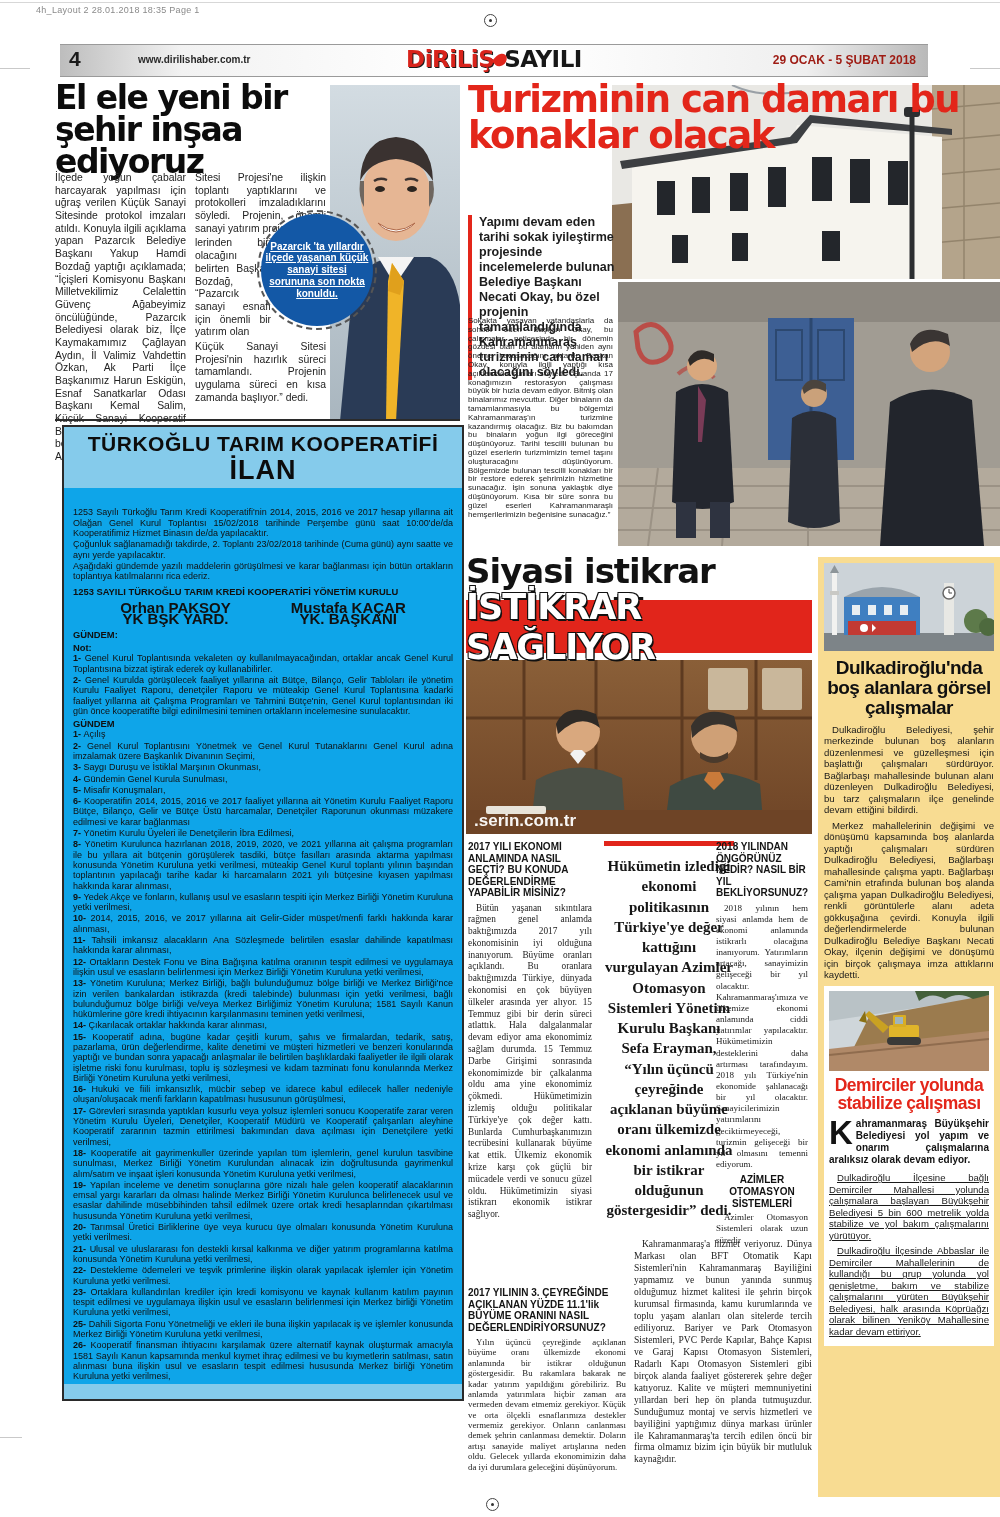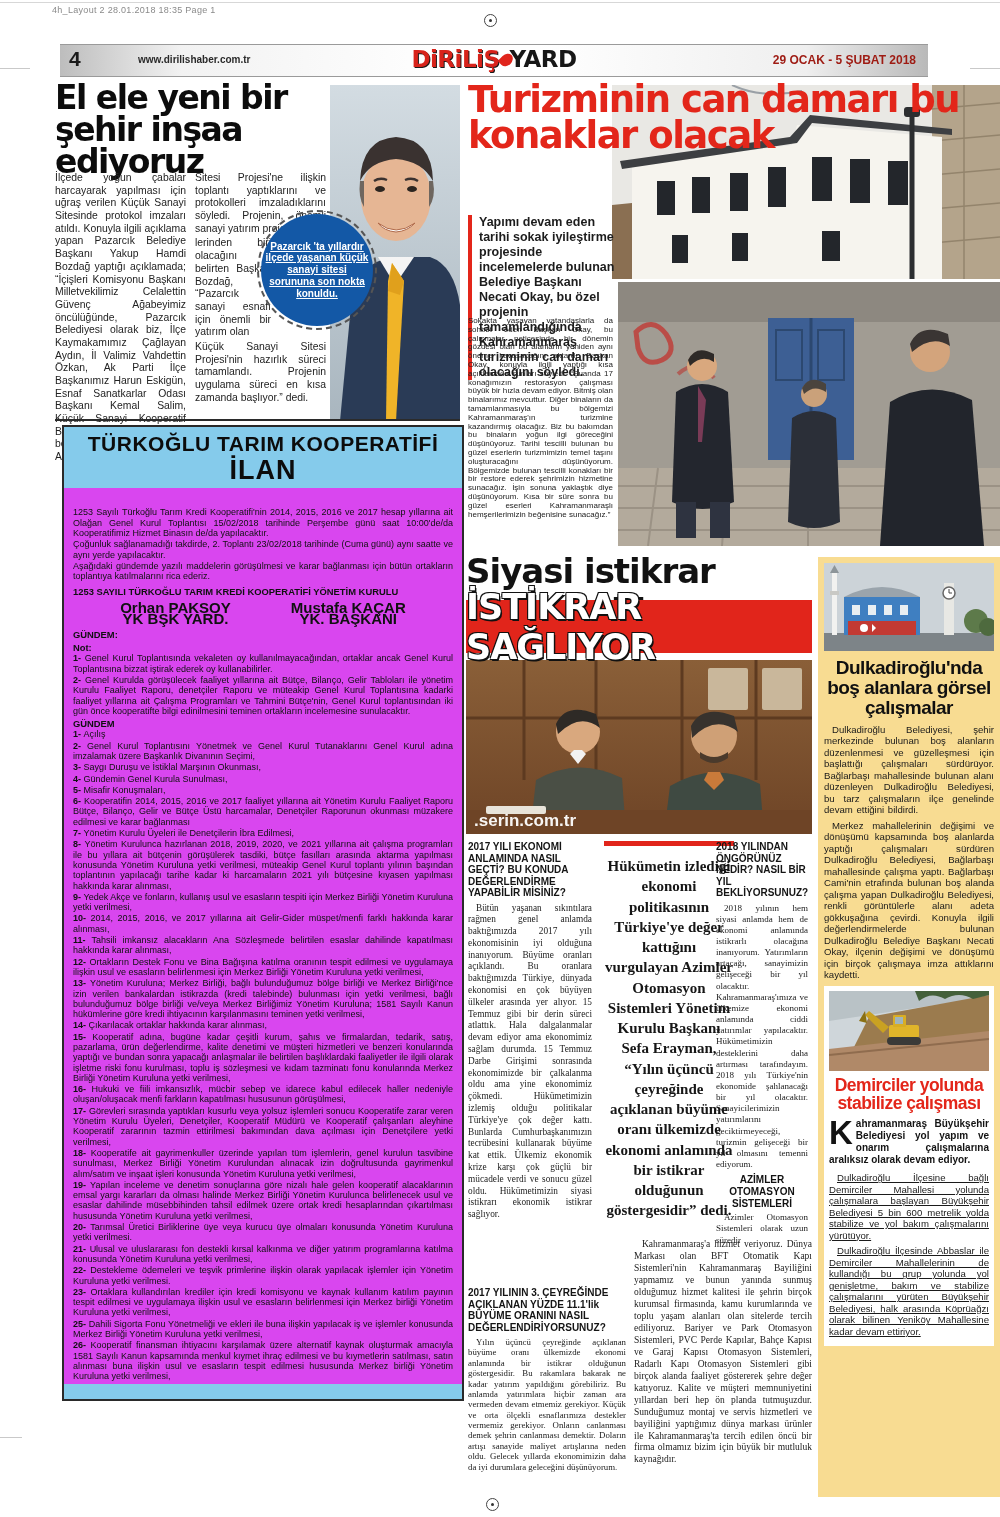--- a/index.html
+++ b/index.html
@@ -1,20 +1,20 @@
 <!DOCTYPE html>
 <html><head>
 <meta charset="utf-8">
 <style>
   html,body{margin:0;padding:0;background:#e9e9e9;}
   .page{position:relative;width:1000px;height:1517px;background:#fff;overflow:hidden;
         font-family:"Liberation Sans",sans-serif;color:#111;}
   .abs{position:absolute;}
   
-  .print-header{left:52px;top:5px;font-size:9px;color:#8a8a8a;letter-spacing:.3px;}
+  .print-header{left:36px;top:5px;font-size:9px;color:#8a8a8a;letter-spacing:.3px;}
   .topline{left:0;top:2px;width:1000px;height:1px;background:#d7d7d7;}
   .cropline{background:#c9c9c9;height:1px;}
   .regmark{width:11px;height:11px;border:1.2px solid #444;border-radius:50%;display:flex;align-items:center;justify-content:center;background:#fff;}
   .regmark .dot{width:3px;height:3px;border-radius:50%;background:#333;}
   
   .hbar{left:60px;top:44px;width:868px;height:31px;border-top:1px solid #9a9a9a;border-bottom:1px solid #9a9a9a;
         background:linear-gradient(90deg,#bdbdbd 0%,#f2f2f2 14%,#ffffff 45%,#ffffff 55%,#efefef 86%,#b9b9b9 100%);
         display:flex;align-items:center;}
   .pagenum{position:absolute;left:9px;top:2px;font-size:21px;font-weight:bold;color:#1a1a1a;}
   .siteurl{position:absolute;left:78px;top:9px;font-size:10px;font-weight:bold;color:#2a2a2a;}
@@ -29,21 +29,21 @@
                font-size:33px;line-height:.97;letter-spacing:-1.5px;color:#0c0c0c;}
   .a1-cols{left:55px;top:172px;width:272px;height:248px;display:flex;gap:9px;}
   .a1-col{width:131px;font-size:10.4px;line-height:1.22;text-align:justify;color:#222;}
   .a1-col .seg{margin:0 0 2px 0;}
   .a1-col .narrow{width:76px;}
   .callout{left:261px;top:214px;width:112px;height:112px;border-radius:50%;background:#1358a6;outline:2px dashed #555;outline-offset:2px;
            display:flex;align-items:center;justify-content:center;text-align:center;z-index:6;}
   .callout span{color:#fff;font-size:10px;font-weight:bold;line-height:1.18;text-decoration:underline;padding:4px;}
   .a1-rule{left:55px;top:419px;width:405px;height:2px;background:#2b2b2b;}
   
-  .ilan{left:62px;top:425px;width:398px;height:972px;border:2px solid #2a2a2a;background:#d946ef;overflow:hidden;}
+  .ilan{left:62px;top:425px;width:398px;height:972px;border:2px solid #2a2a2a;background:#0ea5e9;overflow:hidden;}
   .ilan-head{background:#85cbeb;text-align:center;padding:5px 4px 4px 4px;color:#0c0c0c;}
   .ilan-h1{font-size:21px;font-weight:bold;letter-spacing:.5px;}
   .ilan-h2{font-size:27px;font-weight:bold;letter-spacing:1px;line-height:1.05;}
   .ilan-body{padding:19px 9px 0 9px;font-size:9px;line-height:10.3px;text-align:justify;color:#101010;}
   .ilan-body .li-item{margin-bottom:1px;}
   .ilan-board{font-weight:bold;margin:6px 0 4px 0;font-size:9.4px;}
   .sigrow{display:flex;justify-content:center;gap:60px;margin:4px 0 6px 0;text-align:center;}
   .signame,.sigtitle{font-weight:bold;font-size:15px;line-height:11px;}
   .ilan-label{font-weight:bold;font-size:9.4px;margin-top:3px;}
   .ilan-foot{position:absolute;bottom:0;left:0;right:0;height:15px;background:#85cbeb;}
@@ -100,21 +100,21 @@
       <div class="dot"></div>
     </div>
   <div class="abs regmark" style="left:486px;top:1498px;">
       <div class="dot"></div>
     </div>
 
   <div class="abs hbar">
     <div class="pagenum">4</div>
     <div class="siteurl">www.dirilishaber.com.tr</div>
     <div class="masthead">
-      <span class="mh-red">DiRiLiŞ</span><span class="mh-drop"></span><span class="mh-black">YARD</span>
+      <span class="mh-red">DiRiLiŞ</span><span class="mh-drop"></span><span class="mh-black">SAYILI</span>
     </div>
     <div class="hdate">29 OCAK - 5 ŞUBAT 2018</div>
   </div>
 
   <div class="abs a1-headline">El ele yeni bir şehir inşaa ediyoruz</div>
 
   <div class="abs photo" style="left:330px;top:85px;width:130px;height:336px;">
     <svg width="130" height="336" viewBox="0 0 130 336">
       <defs>
           <linearGradient id="pbg" x1="0" y1="0" x2="0" y2="1">

